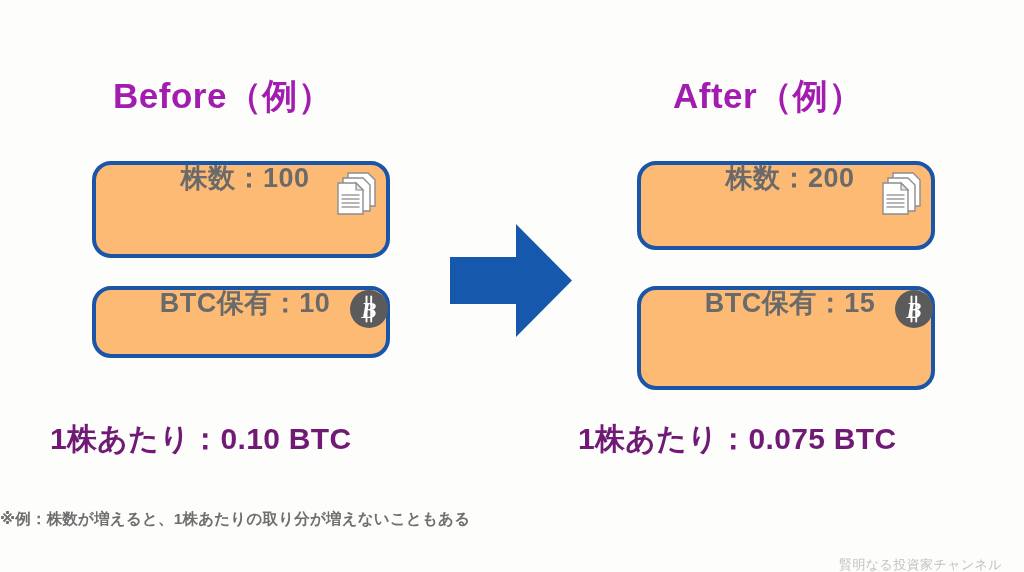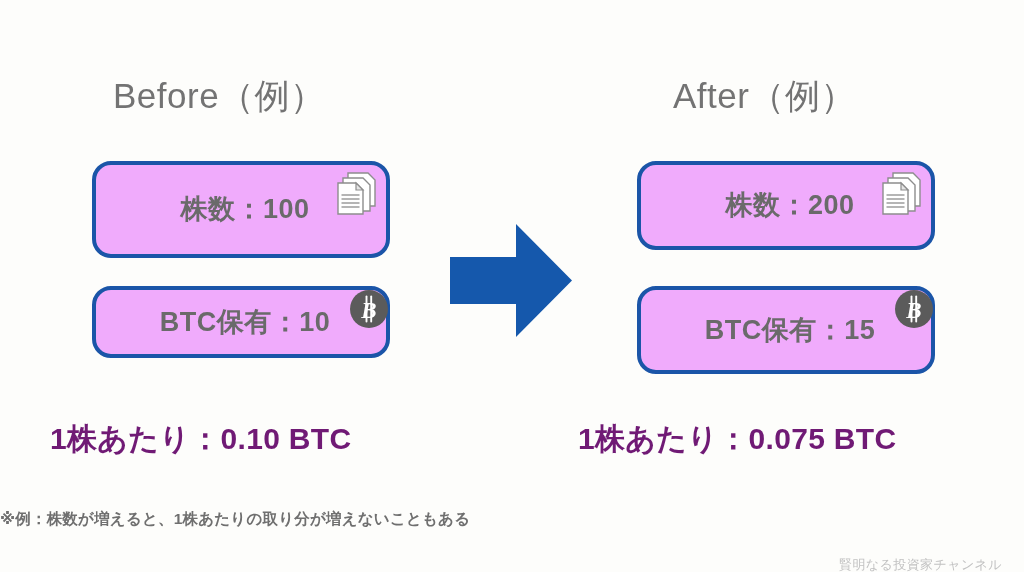--- a/index.html
+++ b/index.html
@@ -15,53 +15,52 @@
     position:relative;
     width:1024px;
     height:572px;
     background:#fdfdfb;
   }
 
   
   .col-heading {
     position:absolute;
     font-size:35px;
-    font-weight:normal;
-    color:#737373;
+    font-weight:bold;
+    color:#a21caf;
     letter-spacing:0.5px;
     white-space:nowrap;
     line-height:1;
   }
   #heading-before { left:113px; top:78px; }
   #heading-after  { left:673px; top:78px; }
 
   
   .card {
     position:absolute;
-    background:#f0abfc;
+    background:#fdba74;
     border:4px solid #1b55a8;
     border-radius:19px;
     display:flex;
-    align-items:center;
     justify-content:center;
   }
   .card-label {
     font-size:27px;
     font-weight:bold;
     color:#6a6a6a;
     white-space:nowrap;
     letter-spacing:0.5px;
     line-height:1;
     transform:translateX(4px);
   }
 
   #card-shares-before { left:92px;  top:161px; width:298px; height:97px; }
   #card-btc-before    { left:92px;  top:286px; width:298px; height:72px; }
   #card-shares-after  { left:637px; top:161px; width:298px; height:89px; }
-  #card-btc-after     { left:637px; top:286px; width:298px; height:88px; }
+  #card-btc-after     { left:637px; top:286px; width:298px; height:104px; }
 
   
   .card-icon {
     position:absolute;
     pointer-events:none;
   }
   .doc-icon  { top:6px;  right:8px;  width:44px; height:46px; }
   .btc-icon  { top:-2px; right:-4px; width:42px; height:42px; }
 
   

